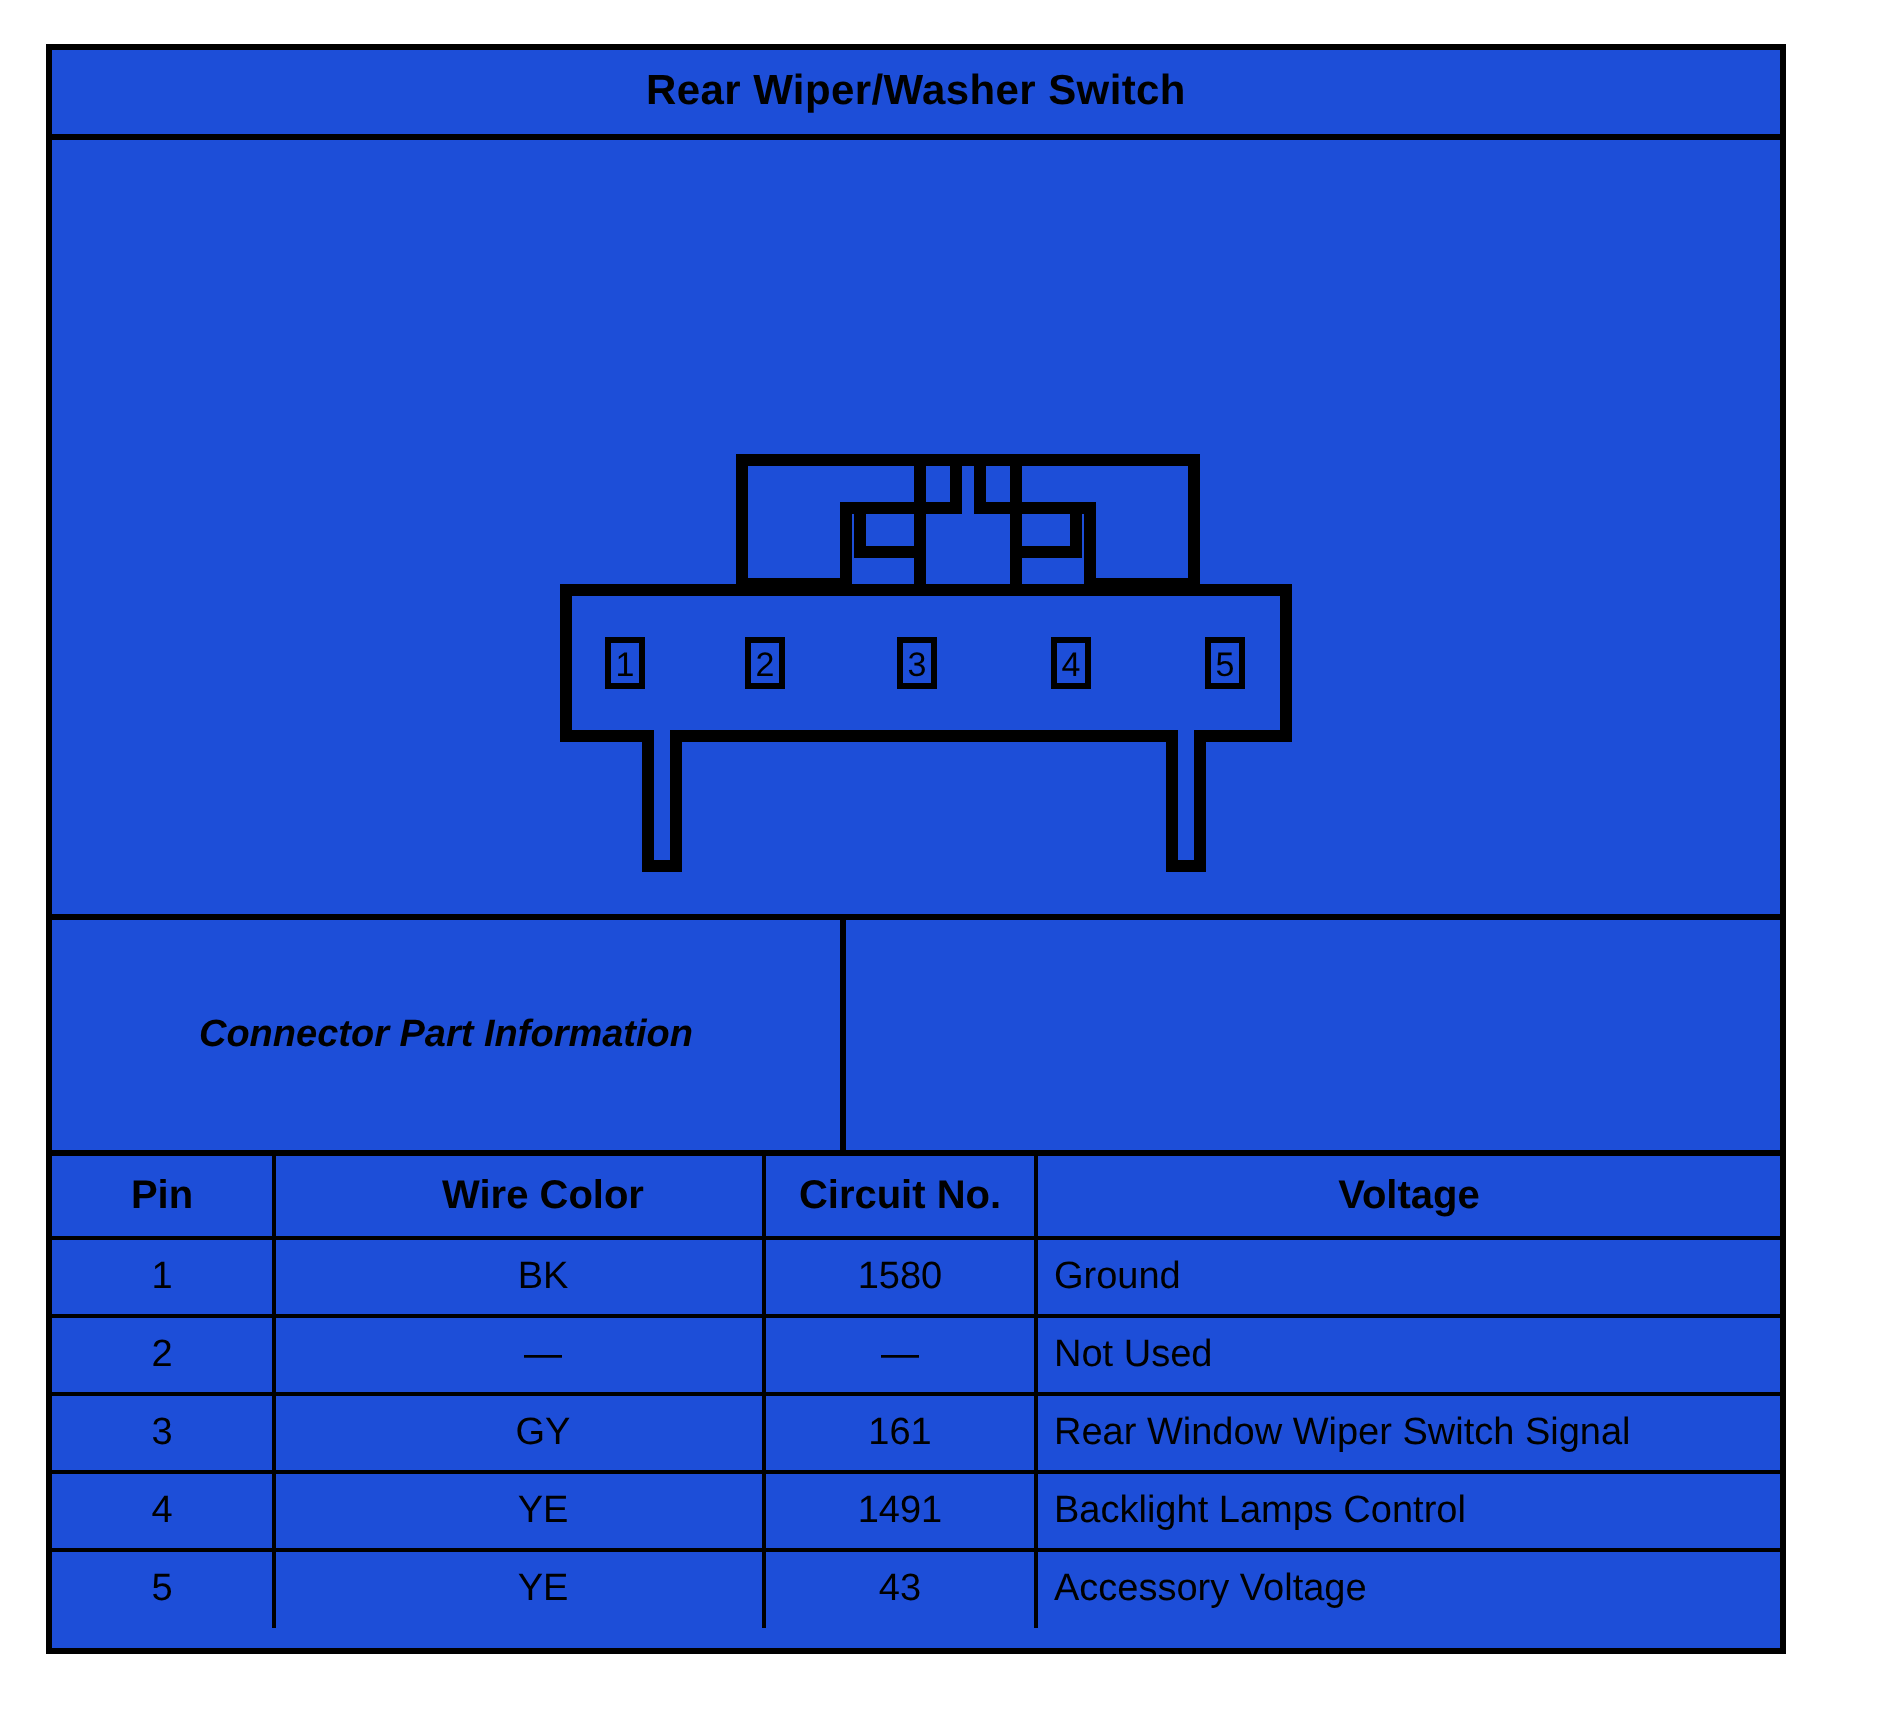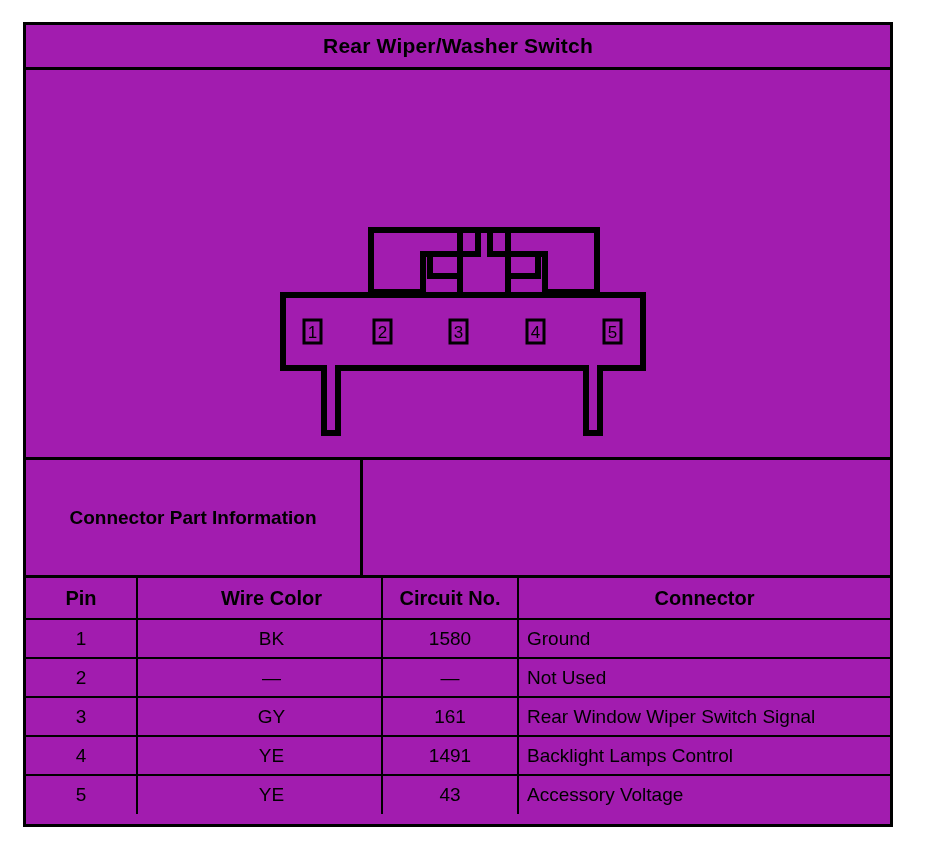--- a/index.html
+++ b/index.html
@@ -1,35 +1,35 @@
 <!DOCTYPE html>
 <html><head>
 <meta charset="utf-8">
 <style>
   html,body{margin:0;padding:0;background:#fff;}
   body{width:944px;height:858px;overflow:hidden;
        font-family:"Liberation Sans",sans-serif;color:#000;}
 
   .sheet{position:absolute;left:23px;top:22px;width:870px;height:805px;
-         border:3px solid #000;box-sizing:border-box;background:#a21caf;}
+         border:3px solid #000;box-sizing:border-box;background:#1d4ed8;}
 
   
   .title-bar{height:45px;border-bottom:3px solid #000;
              display:flex;align-items:center;justify-content:center;box-sizing:border-box;}
   .title-text{font-size:21px;font-weight:bold;letter-spacing:.2px;}
 
   
   .diagram{height:390px;border-bottom:3px solid #000;position:relative;box-sizing:border-box;}
   .conn-svg{position:absolute;left:0;top:0;}
 
   
   .partinfo{display:flex;height:118px;border-bottom:3px solid #000;box-sizing:border-box;}
-  .partinfo-label{width:337px;border-right:3px solid #000;box-sizing:border-box;
+  .partinfo-label{width:397px;border-right:3px solid #000;box-sizing:border-box;
                   display:flex;align-items:center;justify-content:center;
-                  font-size:19px;font-weight:bold;text-align:right;padding:0 4px;}
+                  font-size:19px;font-weight:bold;text-align:right;padding:0 4px;font-style:italic;}
   .partinfo-list{flex:1;padding:14px 0 0 0;box-sizing:border-box;}
   .bullet-row{display:flex;align-items:baseline;margin-bottom:8px;}
   .bullet-dot{width:10px;height:10px;border-radius:50%;background:#000;
               margin-left:96px;margin-right:36px;flex:0 0 auto;position:relative;top:-2px;}
   .bullet-text{font-size:19px;}
 
   
   table.pins{border-collapse:collapse;width:100%;table-layout:fixed;}
   table.pins td,table.pins th{border:2px solid #000;height:39px;
         font-size:19px;font-weight:normal;text-align:center;padding:0 6px;
@@ -89,21 +89,21 @@
   <div class="partinfo">
     <div class="partinfo-label">Connector Part Information</div>
   </div>
 
   <table class="pins">
     <thead>
       <tr>
         <th class="c-pin">Pin</th>
         <th class="c-wire">Wire Color</th>
         <th class="c-circ">Circuit No.</th>
-        <th>Connector</th>
+        <th>Voltage</th>
       </tr>
     </thead>
     <tbody>
       <tr>
         <td class="c-pin">1</td>
         <td class="c-wire">BK</td>
         <td class="c-circ">1580</td>
         <td class="c-func">Ground</td>
       </tr>
       <tr>

